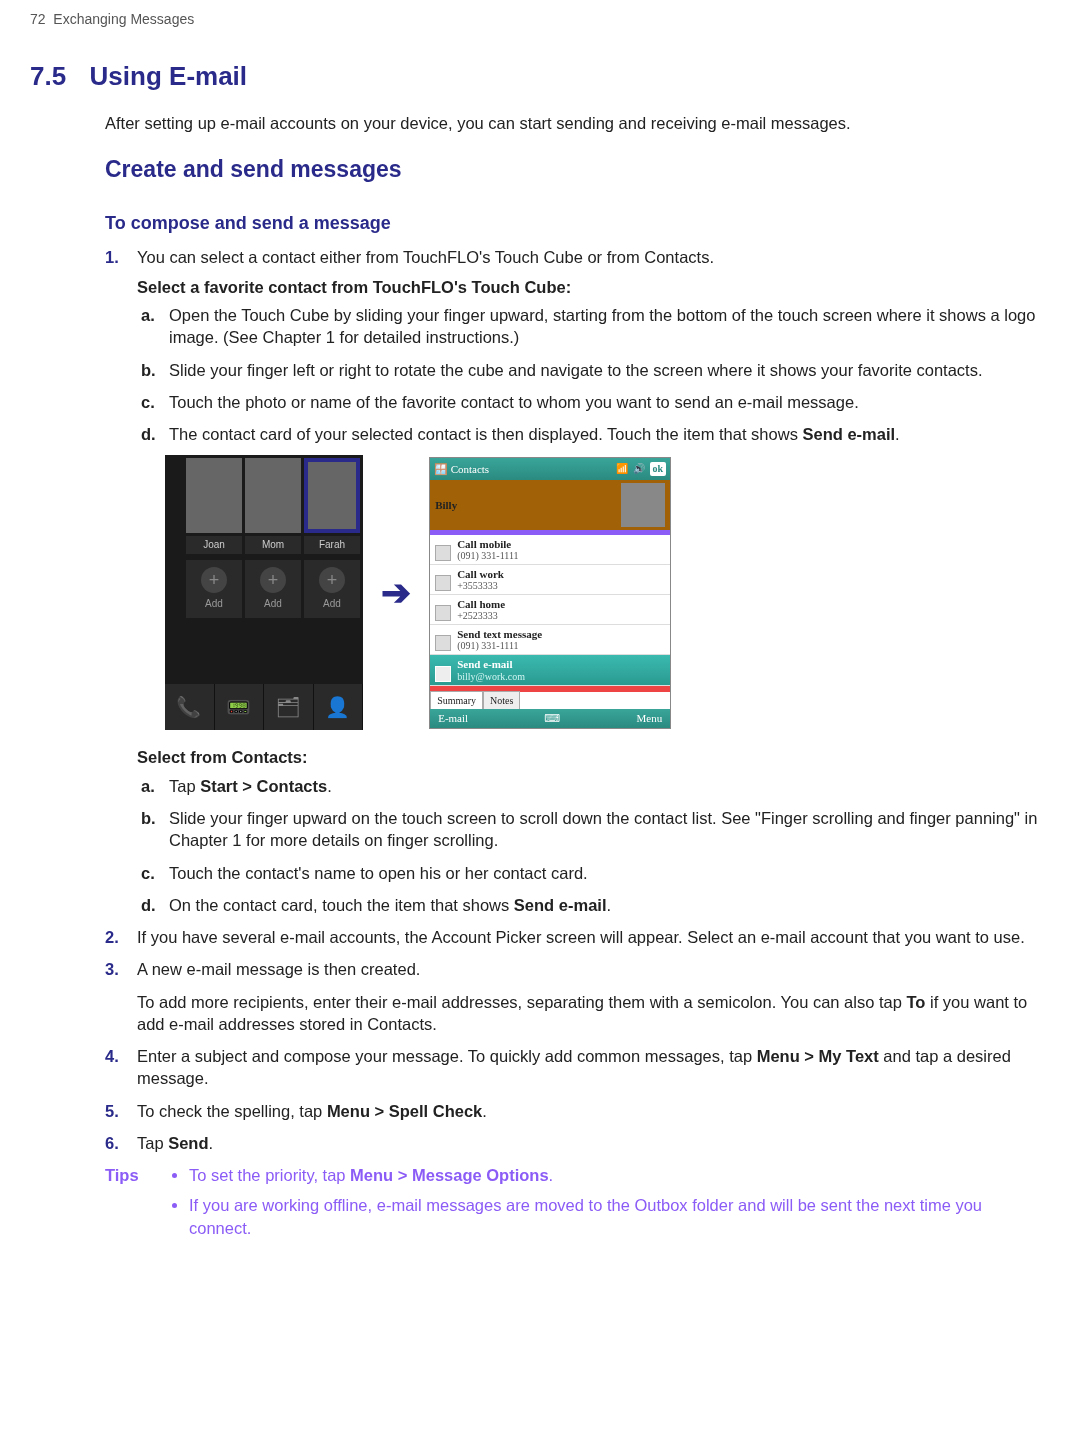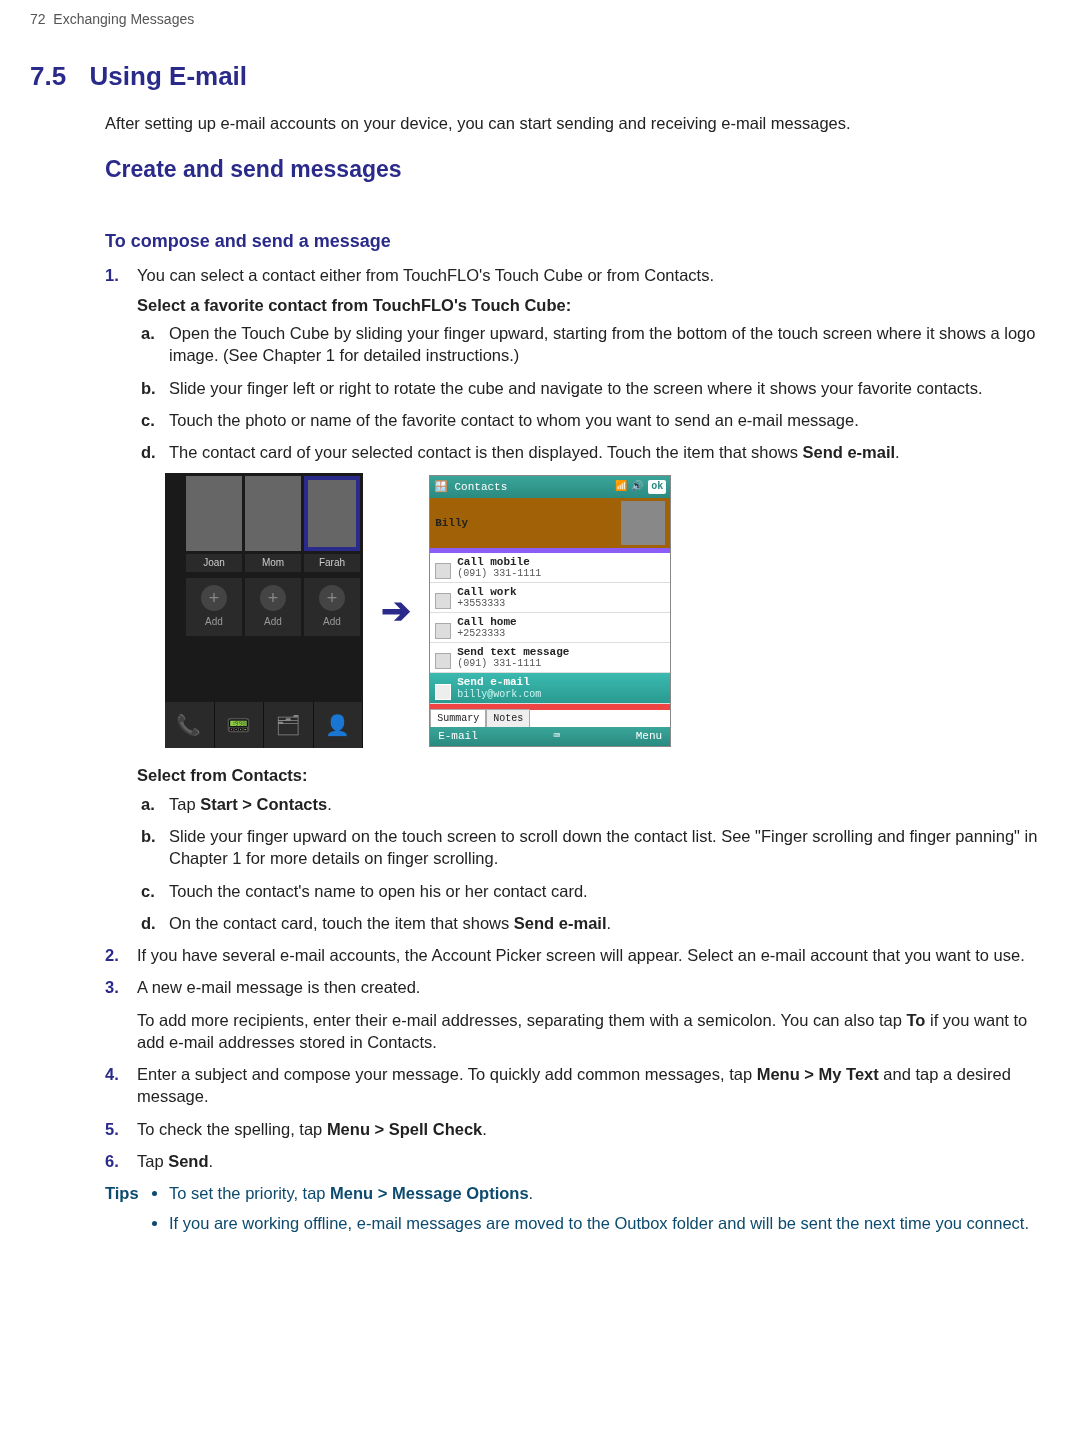--- a/index.html
+++ b/index.html
@@ -37,21 +37,21 @@
   .intro {
     margin-left: 75px;
     margin-top: 18px;
     margin-bottom: 20px;
   }
   .sub-heading {
     color: #2a2a8a;
     font-weight: 700;
     font-size: 23px;
     margin-left: 75px;
-    margin-bottom: 44px;
+    margin-bottom: 26px;
   }
   .sub-sub-heading {
     color: #2a2a8a;
     font-weight: 700;
     font-size: 18px;
     margin-left: 75px;
     margin-bottom: 10px;
   }
   .content-block {
     margin-left: 75px;
@@ -120,21 +120,21 @@
   .tc-name { width:56px; text-align:center; color:#ccc; font-size:10px; background:#2a2a2a; padding:2px 0;}
   .tc-row2 { display:flex; gap:3px; padding:3px;}
   .tc-add { width:56px; height:58px; background:#2a2a2a; display:flex; flex-direction:column; align-items:center; justify-content:center; color:#999; font-size:10px;}
   .tc-add .plus { width:26px; height:26px; border-radius:13px; background:#444; color:#888; display:flex; align-items:center; justify-content:center; font-size:18px; margin-bottom:4px;}
   .tc-bottom { position:absolute; bottom:0; left:0; right:0; height:46px; background:#2a2a2a; display:flex; }
   .tc-btn { flex:1; display:flex; align-items:center; justify-content:center; color:#888; font-size:20px; border-right:1px solid #111;}
   .contacts {
     width: 240px;
     border:1px solid #888;
     font-size: 11px;
-    font-family: Liberation Mono, monospace;
+    font-family: Liberation Serif, serif;
   }
   .ct-titlebar {
     background: linear-gradient(#3aa59a,#2a8a80);
     color:#fff; padding:2px 4px; display:flex; align-items:center; justify-content:space-between; height:18px;
   }
   .ct-titlebar .icons { display:flex; gap:4px; font-size:10px; }
   .ct-ok { background:#fff; color:#2a8a80; font-weight:700; padding:0 3px; border-radius:2px; font-size:10px;}
   .ct-name { font-weight:700; padding:3px 5px; background:#a16207; border-bottom:5px solid #8b5cf6; display:flex; align-items:center; justify-content:space-between;}
   .ct-avatar { width:44px; height:44px; background:#888; }
   .ct-item { display:flex; align-items:flex-end; gap:6px; padding:3px 5px; border-bottom:1px solid #ddd; background:#fff;}
@@ -145,22 +145,23 @@
   .ct-lines { line-height:1.1;}
   .ct-lines .main {font-weight:700;}
   .ct-lines .sub { color:#555; font-size:10px;}
   .ct-tabs { display:flex; border-top:6px solid #ef4444;}
   .ct-tab { padding:2px 6px; font-size:10px; border:1px solid #aaa; border-bottom:none; margin-top:-1px; background:#fff;}
   .ct-tab.active { background:#fff; position:relative; z-index:2;}
   .ct-tab.inactive { background:#eee;}
   .ct-menubar { background: linear-gradient(#3aa59a,#2a8a80); color:#fff; display:flex; justify-content:space-between; padding:2px 8px; font-size:11px;}
   .tips-row {
     display:flex;
-    margin-left: 75px;
-    color: #0c4a6e;
+    gap: 20px;
+    margin-left: 75px;
+    color: #8b5cf6;
   }
   .tips-label { font-weight:700; flex: 0 0 46px;}
   .tips-list { margin:0; padding-left: 18px; }
   .tips-list li { margin-bottom: 8px; }
   .ct-flag {width:14px;}
 </style>
 </head>
 <body>
 
 <div class="page">

